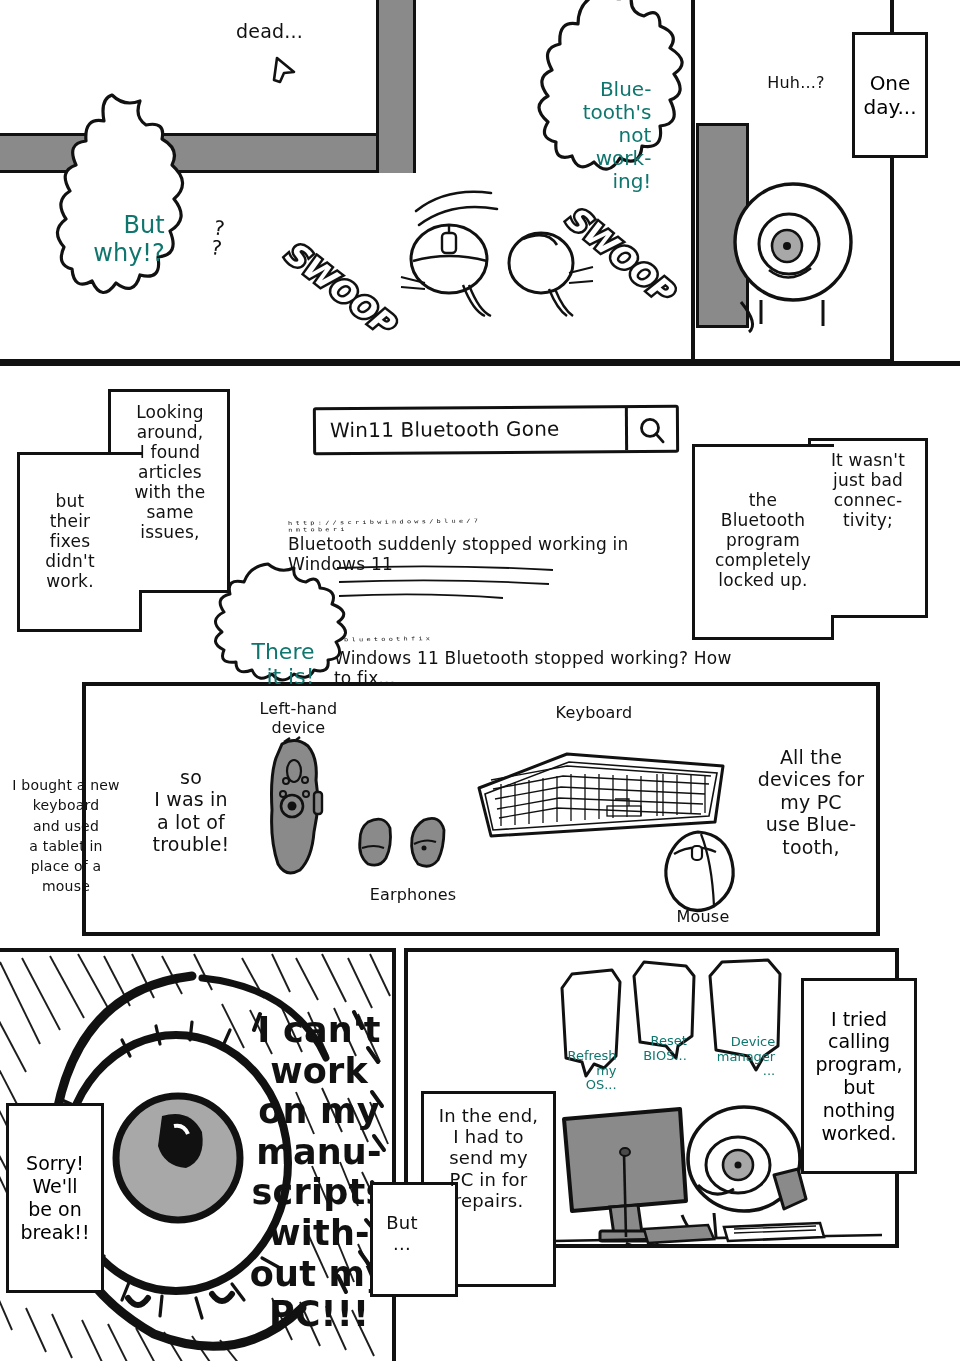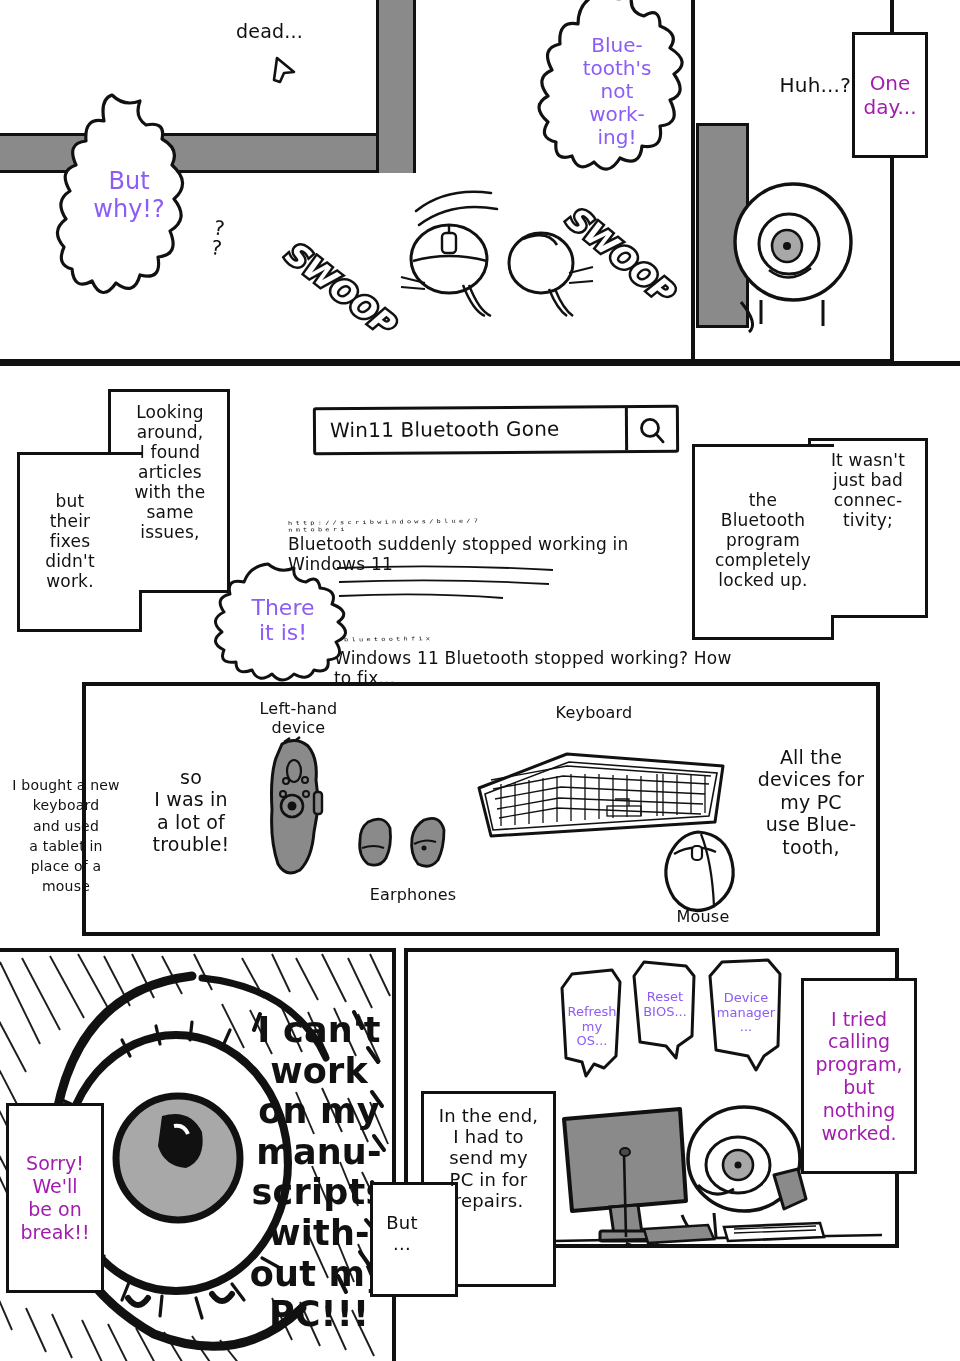--- a/index.html
+++ b/index.html
@@ -45,46 +45,47 @@
   
   .narr {
     position: absolute;
     background: #fff;
     border: 3px solid #111;
     display: flex;
     align-items: center;
     justify-content: center;
     text-align: center;
     padding: 6px 7px;
-    color: #a21caf;
+    color: #000000;
     line-height: 1.2;
     white-space: pre-line;
     z-index: 30;
   }
 
   
   .narr-poly {
     position: absolute;
     background: #fff;
     border: 3px solid #111;
     z-index: 30;
   }
 
   
   .spike {
     position: absolute;
     background: #fff;
     display: flex;
     align-items: center;
     justify-content: center;
-    text-align: center;
+    text-align: right;
     white-space: pre-line;
     line-height: 1.15;
-    color: #8b5cf6;
+    color: #0f766e;
     z-index: 32;
+    margin-top: 44px;
   }
 
   
   .grey { background: #8a8a8a; }
 
   svg { display: block; overflow: visible; }
   .no-sel { user-select: none; }
 </style>
 </head>
 <body>
@@ -162,21 +163,21 @@
       <ellipse cx="62" cy="68" rx="58" ry="58" fill="#fff" stroke="#111" stroke-width="3.4"></ellipse>
       <ellipse cx="58" cy="70" rx="30" ry="30" fill="#fff" stroke="#111" stroke-width="3"></ellipse>
       <ellipse cx="56" cy="72" rx="15" ry="16" fill="#a8a8a8" stroke="#111" stroke-width="2.6"></ellipse>
       <circle cx="56" cy="72" r="4" fill="#111"></circle>
       <path d="M38 96 Q58 112 80 94" fill="none" stroke="#111" stroke-width="2.6"></path>
       <path d="M10 128 Q28 150 18 158" fill="none" stroke="#111" stroke-width="3"></path>
       <path d="M30 126 L30 150" fill="none" stroke="#111" stroke-width="3"></path>
       <path d="M92 126 L92 152" fill="none" stroke="#111" stroke-width="3"></path>
     </svg>
 
-    <div class="txt no-sel" style="left:745px; top:78px; width:110px; font-size:20px;text-align:right;">Huh...?</div>
+    <div class="txt no-sel" style="left:745px; top:78px; width:110px; font-size:16px;">Huh...?</div>
 
   </div>
 
   <div class="narr no-sel" style="left:852px; top:32px; width:76px; height:126px; font-size:20px;">One
 day...</div>
 
   <div class="panel no-left no-right" style="left:-4px; top:370px; width:968px; height:305px; border-left:none; border-right:none; border-bottom:none; border-top:none;">
   </div>
 
   <div class="narr-poly" style="left:108px; top:389px; width:122px; height:204px;"></div>

